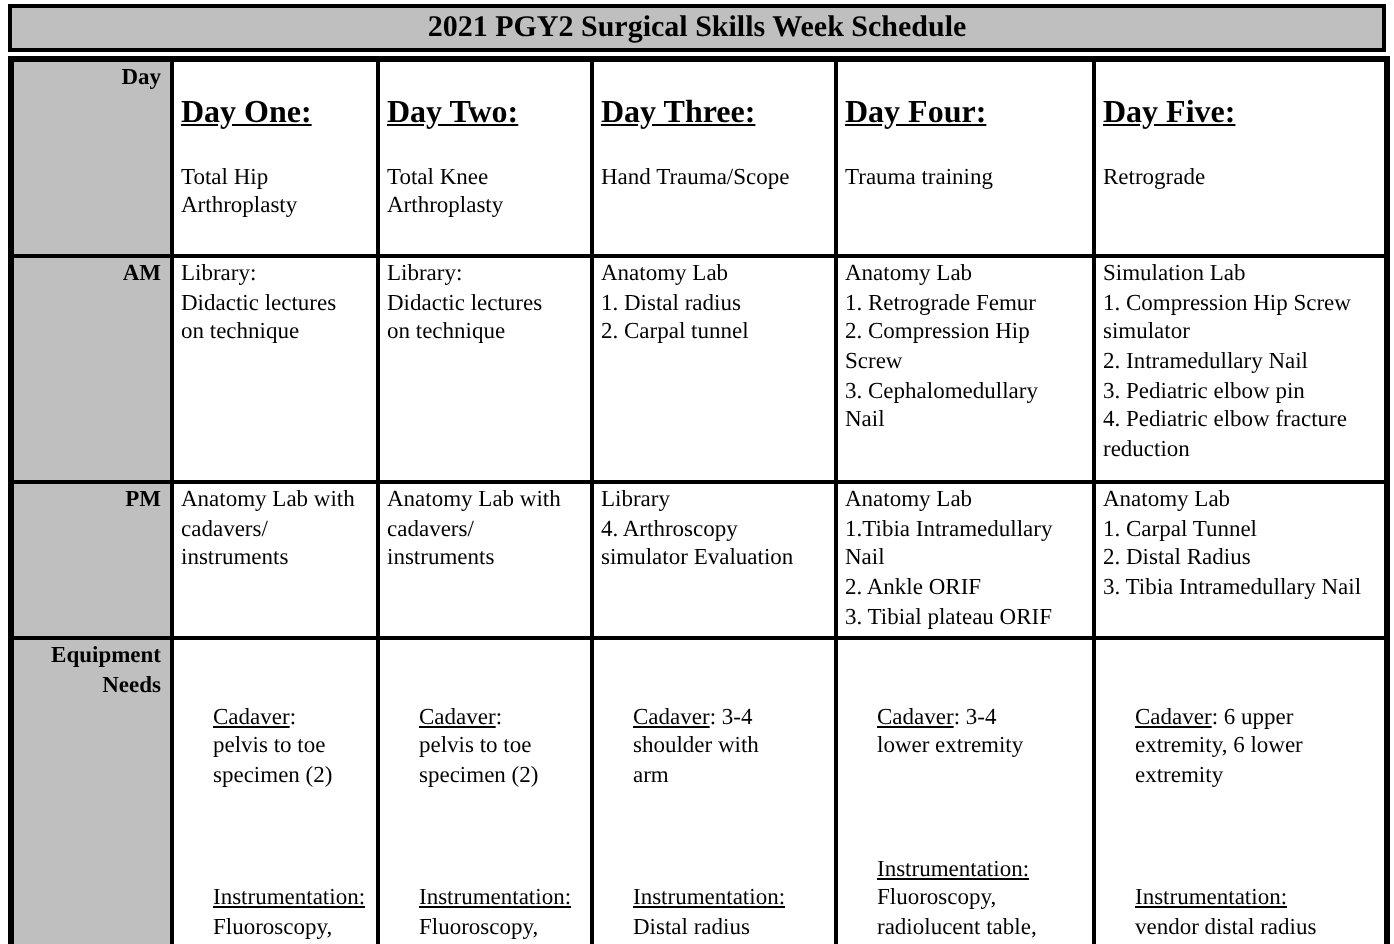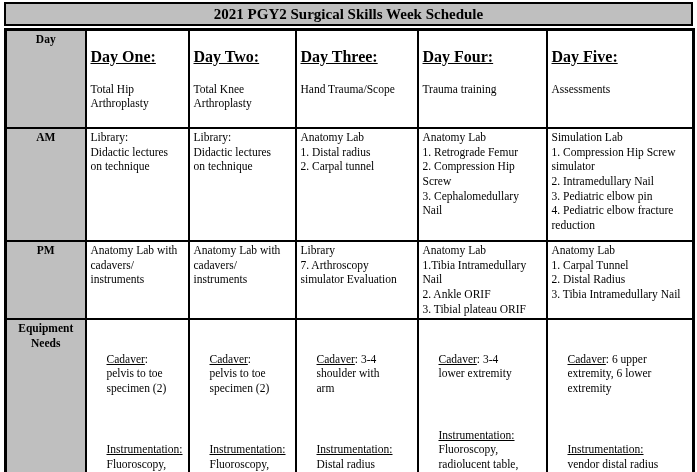--- a/index.html
+++ b/index.html
@@ -30,21 +30,21 @@
     vertical-align: top;
     padding: 1px 4px 2px 4px;
     font-size: 11.5px;
     line-height: 1.27;
     white-space: pre-line;
     overflow: hidden;
   }
   td.rowlabel {
     background: var(--shade, #bfbfbf);
     font-weight: bold;
-    text-align: center;
+    text-align: right;
     font-size: 12px;
     font-family: Liberation Serif, serif;
   }
   .day-header {
     font-weight: bold;
     text-decoration: underline;
     font-size: 16px;
   }
   .u { text-decoration: underline; }
   .eq-block { margin: 16px; }
@@ -80,21 +80,21 @@
       <td>
         <div class="day-header">Day Three:</div>
         <div>Hand Trauma/Scope</div>
       </td>
       <td>
         <div class="day-header">Day Four:</div>
         <div>Trauma training</div>
       </td>
       <td>
         <div class="day-header">Day Five:</div>
-        <div>Assessments</div>
+        <div>Retrograde</div>
       </td>
     </tr>
 
     <tr style="height:113px">
       <td class="rowlabel">AM</td>
       <td>Library:
 Didactic lectures
 on technique</td>
       <td>Library:
 Didactic lectures
@@ -119,21 +119,21 @@
 
     <tr style="height:72px">
       <td class="rowlabel">PM</td>
       <td>Anatomy Lab with
 cadavers/
 instruments</td>
       <td>Anatomy Lab with
 cadavers/
 instruments</td>
       <td>Library
-7. Arthroscopy
+4. Arthroscopy
 simulator Evaluation</td>
       <td>Anatomy Lab
 1.Tibia Intramedullary
 Nail
 2. Ankle ORIF
 3. Tibial plateau ORIF</td>
       <td>Anatomy Lab
 1. Carpal Tunnel
 2. Distal Radius
 3. Tibia Intramedullary Nail</td>

